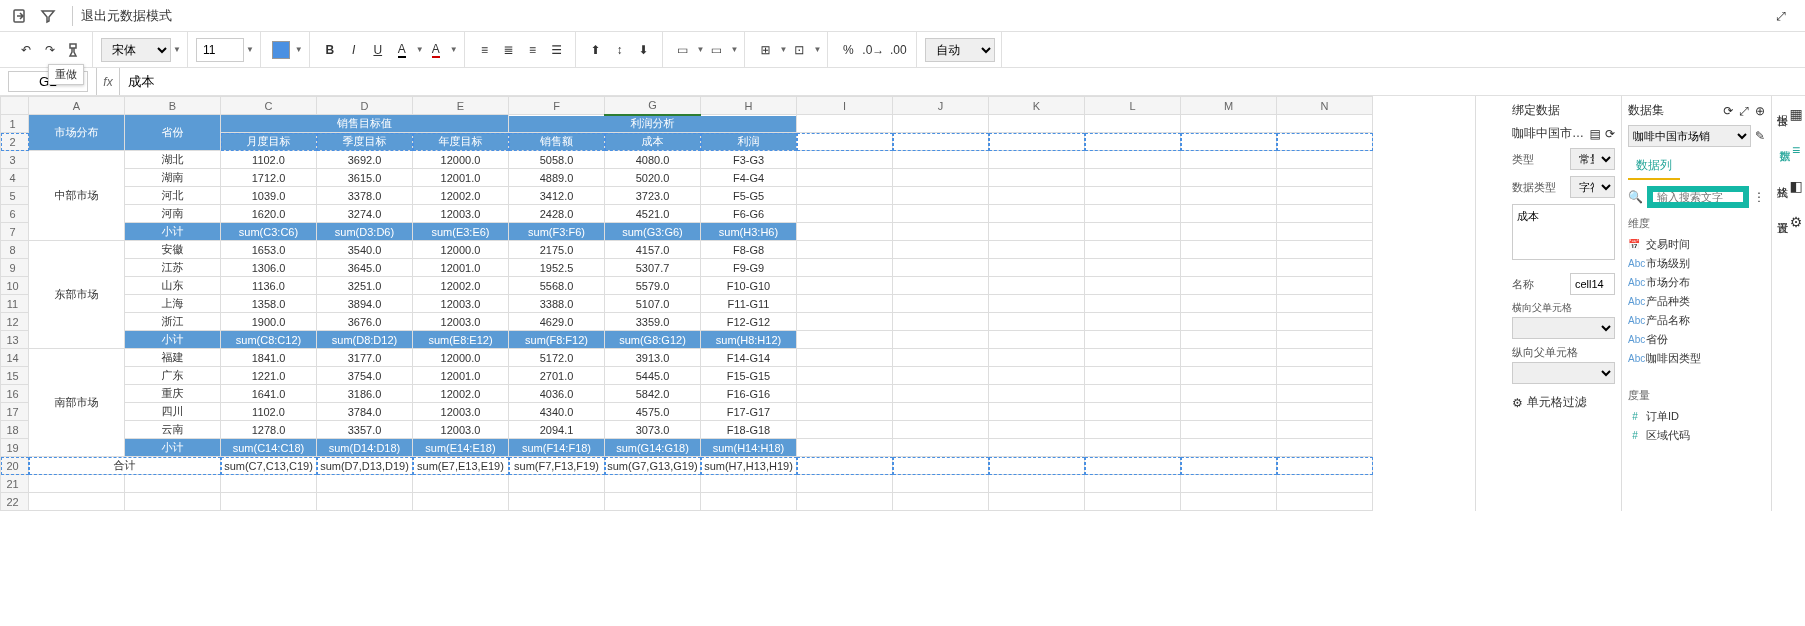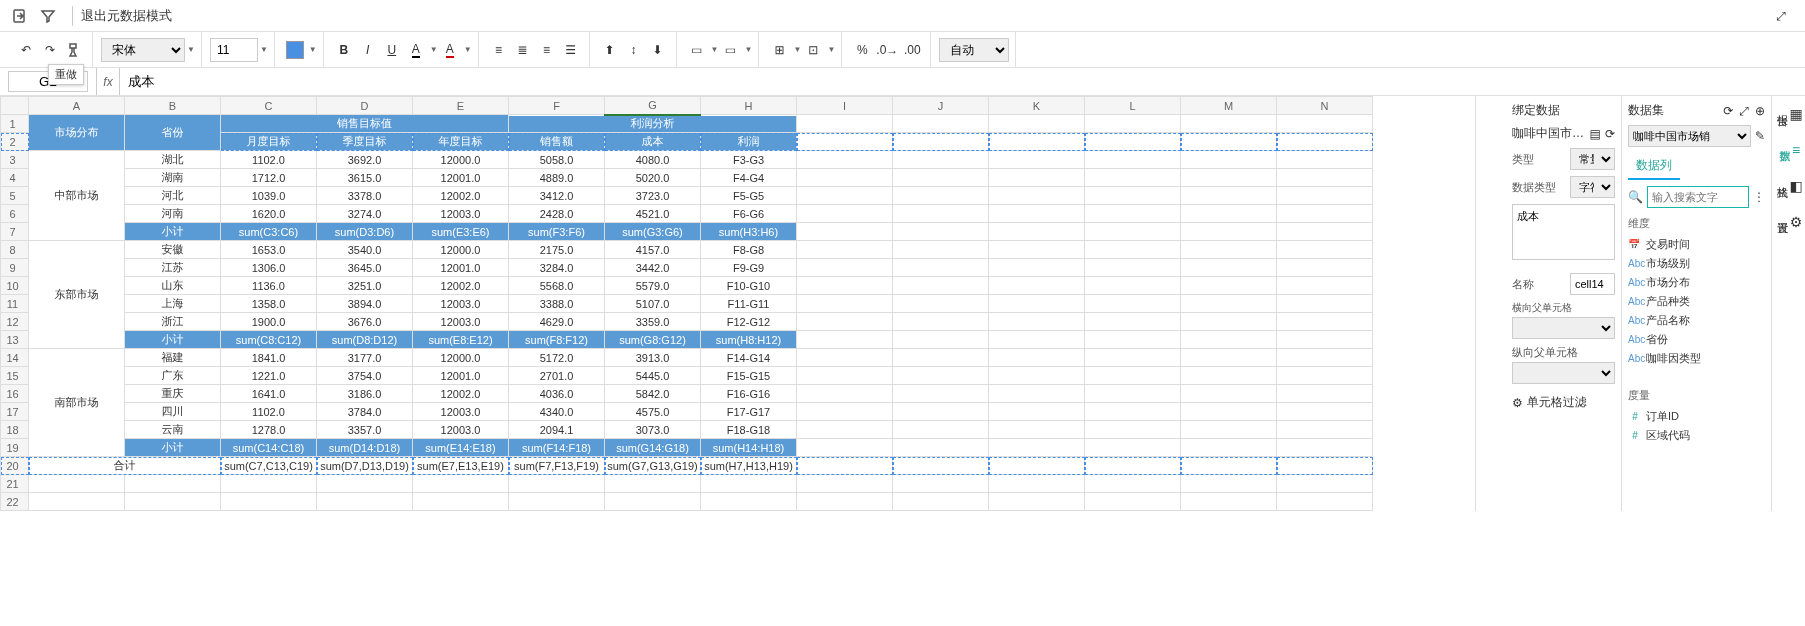--- a/index.html
+++ b/index.html
@@ -7,21 +7,21 @@
 .toolbar-top { display: flex; align-items: center; height: 32px; border-bottom: 1px solid #e0e0e0; padding: 14px 8px; }
 .toolbar-top .icon-btn { width: 24px; height: 24px; display: flex; align-items: center; justify-content: center; cursor: pointer; margin-right: 4px; }
 .toolbar-top .divider { width: 1px; height: 20px; background: #ccc; margin: 0 8px; }
 .toolbar-top .exit-text { font-size: 13px; }
 .toolbar-top .collapse-icon { margin-left: auto; }
 
 .toolbar-format { display: flex; align-items: center; height: 36px; border-bottom: 1px solid #e0e0e0; padding: 0 8px; gap: 2px; position: relative; }
 .toolbar-format .group { display: flex; align-items: center; border-right: 1px solid #e0e0e0; padding: 0 6px; height: 100%; }
 .toolbar-format .btn { min-width: 24px; height: 26px; display: flex; align-items: center; justify-content: center; cursor: pointer; border-radius: 2px; padding: 0 2px; }
 .toolbar-format select, .toolbar-format input { height: 24px; border: 1px solid #ccc; padding: 0 6px; font-size: 12px; }
-.font-select { width: 84px; }
+.font-select { width: 70px; }
 .size-input { width: 48px; }
 .color-box { width: 18px; height: 18px; background: #4a90e2; border: 1px solid #999; }
 .dropdown-caret { font-size: 8px; margin-left: 2px; color: #666; }
 .tooltip { position: absolute; top: 32px; left: 48px; background: #fff; border: 1px solid #ccc; padding: 2px 6px; font-size: 11px; box-shadow: 0 1px 3px rgba(0,0,0,0.2); z-index: 5; }
 
 .formula-bar { display: flex; align-items: center; height: 28px; border-bottom: 1px solid #e0e0e0; }
 .cell-ref { width: 80px; border: 1px solid #ccc; margin: 0 8px; padding: 2px 6px; text-align: center; }
 .fx-icon { width: 24px; font-style: italic; text-align: center; color: #666; border-left: 1px solid #ccc; border-right: 1px solid #ccc; height: 100%; line-height: 28px; }
 .formula-input { flex: 1; padding: 0 8px; height: 100%; border: none; outline: none; }
 
@@ -42,23 +42,23 @@
 .panel { width: 150px; border-left: 1px solid #ddd; padding: 6px; font-size: 12px; }
 .panel.wide { width: 146px; padding-left: 36px; }
 .panel-title { display: flex; align-items: center; justify-content: space-between; margin-bottom: 6px; font-size: 12px; }
 .panel-row { display: flex; align-items: center; margin-bottom: 6px; gap: 4px; }
 .panel-row label { width: 54px; font-size: 11px; color: #555; flex-shrink: 0; }
 .panel-row select, .panel-row input { flex: 1; min-width: 0; height: 22px; border: 1px solid #ccc; font-size: 11px; padding: 0 4px; }
 .panel textarea { width: 100%; height: 56px; border: 1px solid #ccc; resize: none; font-size: 11px; padding: 4px; }
 .dataset-panel { width: 150px; border-left: 1px solid #ddd; padding: 6px; }
 .ds-select { display: flex; align-items: center; margin-bottom: 6px; gap: 4px; }
 .ds-select select { flex: 1; min-width: 0; height: 22px; border: 1px solid #ccc; font-size: 11px; }
-.ds-tab { border-bottom: 2px solid #0ea5e9; padding: 4px 8px; display: inline-block; margin-bottom: 6px; font-size: 12px; color: #26a69a; }
+.ds-tab { border-bottom: 2px solid #eab308; padding: 4px 8px; display: inline-block; margin-bottom: 6px; font-size: 12px; color: #26a69a; }
 .search-row { display: flex; align-items: center; gap: 4px; margin-bottom: 8px; }
-.search-row input { flex: 1; min-width: 0; height: 22px; border: 1px solid #14b8a6; font-size: 11px; padding: 0 4px; }
+.search-row input { flex: 1; min-width: 0; height: 22px; border: 6px solid #14b8a6; font-size: 11px; padding: 0 4px; }
 .field-group-title { font-size: 11px; color: #666; margin: 4px 0; }
 .field-item { display: flex; align-items: center; gap: 4px; padding: 2px 0; cursor: pointer; font-size: 11px; }
 .field-item .ficon { width: 14px; text-align: center; font-size: 10px; }
 .ficon.abc { color: #5b9bd5; }
 .ficon.num { color: #26a69a; }
 .ficon.date { color: #26a69a; }
 
 .side-tabs { width: 34px; border-left: 1px solid #ddd; display: flex; flex-direction: column; align-items: center; padding-top: 6px; gap: 10px; }
 .side-tab { writing-mode: vertical-rl; font-size: 11px; cursor: pointer; padding: 4px 2px; }
 .side-tab .sicon { writing-mode: horizontal-tb; font-size: 14px; display: block; margin-bottom: 2px; }
@@ -315,22 +315,22 @@
             <td></td>
             <td></td>
             <td></td>
           </tr>
           <tr>
             <td class="row-hdr">9</td>
             <td class="">江苏</td>
             <td class="">1306.0</td>
             <td class="">3645.0</td>
             <td class="">12001.0</td>
-            <td class="">3284.0</td>
-            <td class="">3442.0</td>
+            <td class="">1952.5</td>
+            <td class="">5307.7</td>
             <td class="">F9-G9</td>
             <td></td>
             <td></td>
             <td></td>
             <td></td>
             <td></td>
             <td></td>
           </tr>
           <tr>
             <td class="row-hdr">10</td>

